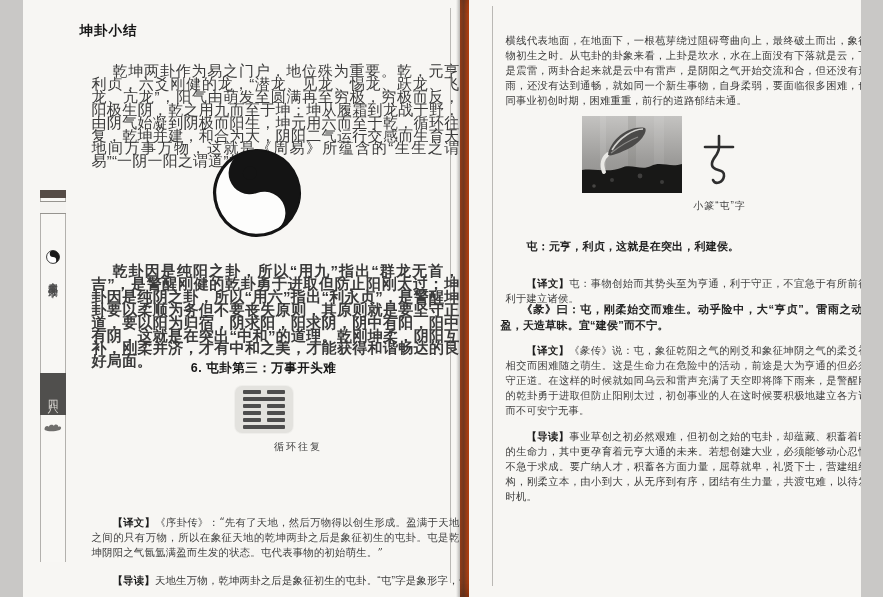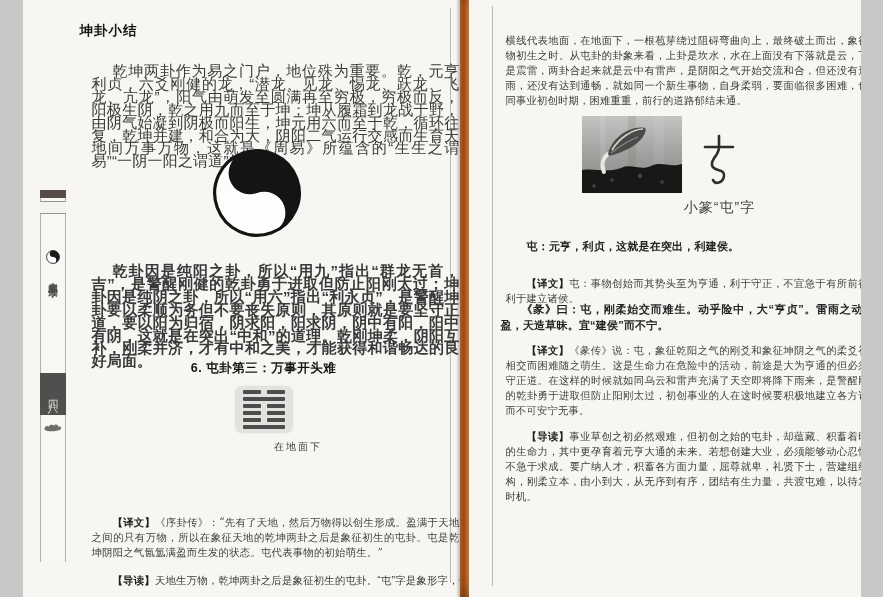--- a/index.html
+++ b/index.html
@@ -1,16 +1,16 @@
 <!DOCTYPE html>
 <html><head>
 <meta charset="utf-8">
 <style>
   html,body{margin:0;padding:0;background:#c9c8c6;font-family:"Liberation Sans",sans-serif;}
-  .stage{position:relative;width:838px;height:597px;margin:0 auto;background:#f97316;overflow:hidden;
+  .stage{position:relative;width:838px;height:597px;margin:0 auto;background:#c2410c;overflow:hidden;
          box-shadow:inset 22px 0 28px -18px rgba(0,0,0,.38), inset -22px 0 28px -18px rgba(0,0,0,.38),
                     inset 0 -16px 22px -14px rgba(0,0,0,.30), inset 0 6px 10px -8px rgba(0,0,0,.12);}
   .page{position:absolute;top:0;height:597px;background:#f7f6f3;}
   .page-left{left:0;width:437px;}
   .page-right{left:446px;width:437px;}
   .gutter{position:absolute;top:0;left:433px;width:14px;height:597px;
           background:linear-gradient(90deg,rgba(50,49,47,0) 0%,rgba(50,49,47,.45) 40%,rgba(50,49,47,.55) 55%,rgba(50,49,47,0) 100%);}
   .hairline{position:absolute;width:1px;background:rgba(110,108,104,.45);}
 
   
@@ -39,21 +39,21 @@
   .strip{position:absolute;width:24px;background:#f8f7f4;border-left:1px solid #b3b1ad;border-right:1px solid #b3b1ad;}
   .strip .topbar{position:absolute;top:0;left:-1px;right:-1px;height:8px;background:#564c46;}
   .strip .topbox{position:absolute;left:-1px;right:-1px;height:11px;border-top:1px solid #96948f;border-bottom:1px solid #96948f;background:#f4f3f0;}
   .strip .thinline{position:absolute;left:-1px;right:-1px;height:0;border-top:1px solid #a09e99;}
   .vtext{writing-mode:vertical-rl;text-orientation:upright;color:#4a4a4a;font-size:10px;letter-spacing:1px;line-height:1;}
   .pagenumbox{position:absolute;left:-1px;right:-1px;height:42px;background:#504f4d;display:flex;align-items:center;justify-content:center;}
   .pagenumbox .vtext{color:#d8d6d1;font-size:11px;letter-spacing:3px;}
   .stripcenter{position:absolute;left:0;right:0;display:flex;justify-content:center;}
 
   
-  .figcaption{font-size:14px;color:#3f3f3f;text-align:center;letter-spacing:1px;}
+  .figcaption{font-size:10px;color:#3f3f3f;text-align:center;letter-spacing:1px;}
 </style>
 </head>
 <body>
 
 <div class="stage">
 
   <div class="page page-left">
 
     <div class="strip" style="left:17px;top:190px;height:372px;">
       <div class="topbar"></div>
@@ -111,21 +111,21 @@
             <span></span>
             <span></span>
           </div>
           <div class="hexrow broken">
             <span></span>
             <span></span>
           </div>
           <div class="hexrow solid"></div>
         </div>
     </div>
-    <div class="abs hexcaption" style="left:57px;top:440px;">在地面下</div>
+    <div class="abs hexcaption" style="left:57px;top:440px;">循环往复</div>
 
 
     <p class="abs para lp-lower indent kai" style="left:57px;top:503px;width:368px;"><span class="label">【译文】</span><span>《序卦传》：“先有了天地，然后万物得以创生形成。盈满于天地之间的只有万物，所以在象征天地的乾坤两卦之后是象征初生的屯卦。屯是乾坤阴阳之气氤氲满盈而生发的状态。屯代表事物的初始萌生。”</span></p>
 
     <p class="abs para lp-lower indent" style="left:57px;top:561px;width:368px;white-space:nowrap;overflow:hidden;"><span class="label">【导读】</span><span>天地生万物，乾坤两卦之后是象征初生的屯卦。“屯”字是象形字，一道</span></p>
 
     <div class="hairline" style="left:427px;top:8px;height:575px;"></div>
   </div>
 
   <div class="gutter"></div>

